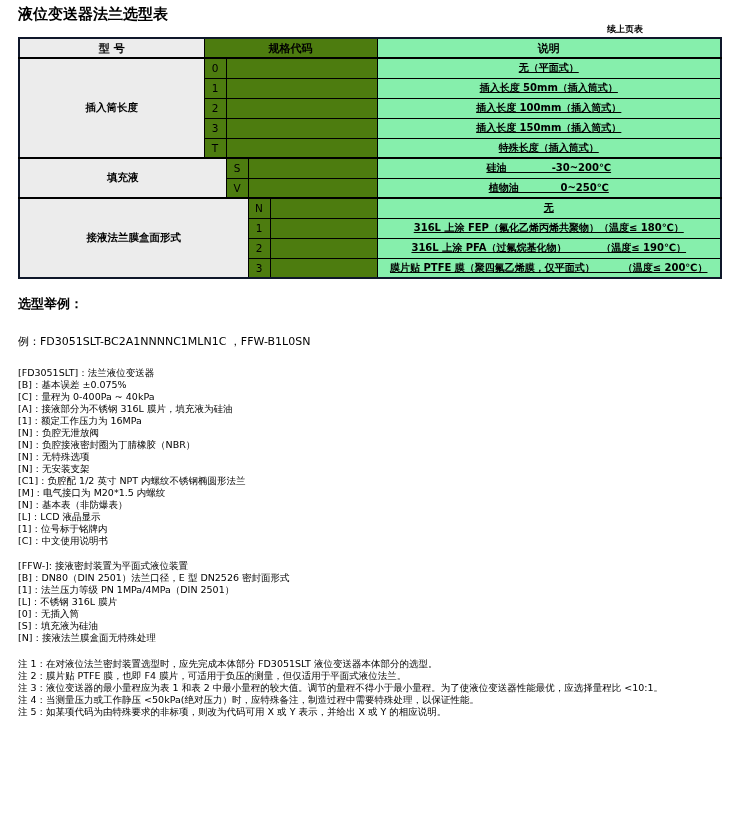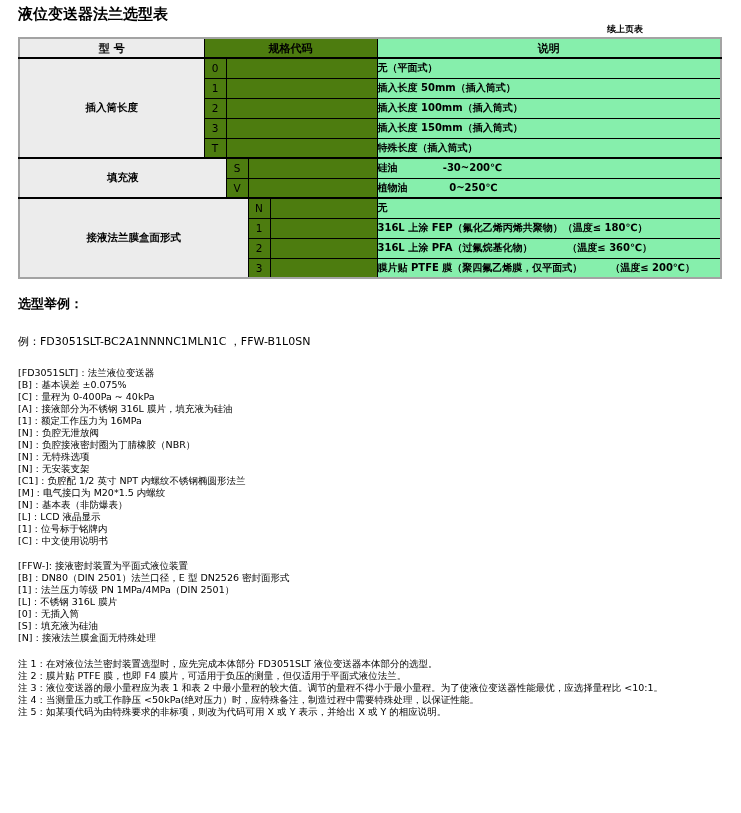--- a/index.html
+++ b/index.html
@@ -10,33 +10,33 @@
     font-family: "DejaVu Sans", "Liberation Sans", sans-serif;
   }
   .page { position: relative; padding: 4px 19px 0 18px; width: 662px; }
 
   .title { font-size: 15px; font-weight: bold; line-height: 20px; }
   .continued { text-align: right; font-size: 9px; font-weight: bold; line-height: 11px; }
 
   table.sel-table {
     border-collapse: collapse; table-layout: fixed;
     width: 702px; margin-top: 2px;
-    border: 2px solid #a3a3a3;
+    border: 2px solid #0f172a;
   }
   table.sel-table th, table.sel-table td {
     border: 1px solid #000; padding: 0; height: 20px; overflow: hidden;
   }
   tr.group-start > td { border-top: 2px solid #000; }
   th.model-h, td.model { background: #ececec; }
   th.code-h, td.code, td.filler { background: #4d7c0f; }
   th.desc-h, td.desc { background: #86efac; }
   th { font-size: 11px; font-weight: bold; text-align: center; }
   td.model { font-size: 10.5px; font-weight: bold; text-align: center; }
   td.code  { font-size: 10.5px; font-weight: normal; text-align: center; }
-  td.desc  { font-size: 10px; font-weight: bold; text-align: left; padding-left: 5px; white-space: pre; }
+  td.desc  { font-size: 10px; font-weight: bold; text-align: center; padding-left: 5px; white-space: pre; text-decoration: underline; }
 
   .h2 { font-size: 13px; font-weight: bold; margin-top: 16px; line-height: 17px; }
   .example-line { font-size: 11px; margin-top: 23px; line-height: 14px; }
   .code-list { margin-top: 18px; }
   .code-list.ffw { margin-top: 13px; }
   .code-list .line { font-size: 9.5px; line-height: 12px; white-space: pre; }
   .notes { margin-top: 14px; }
   .notes .line { font-size: 9.5px; line-height: 12px; white-space: pre; }
 </style>
 </head>
@@ -111,21 +111,21 @@
         <td class="desc">无</td>
       </tr>
       <tr>
         <td class="code">1</td>
         <td class="filler"></td>
         <td class="desc">316L 上涂 FEP（氟化乙烯丙烯共聚物）（温度≤ 180℃）</td>
       </tr>
       <tr>
         <td class="code">2</td>
         <td class="filler"></td>
-        <td class="desc">316L 上涂 PFA（过氟烷基化物）          （温度≤ 360℃）</td>
+        <td class="desc">316L 上涂 PFA（过氟烷基化物）          （温度≤ 190℃）</td>
       </tr>
       <tr>
         <td class="code">3</td>
         <td class="filler"></td>
         <td class="desc">膜片贴 PTFE 膜（聚四氟乙烯膜，仅平面式）        （温度≤ 200℃）</td>
       </tr>
     </tbody>
   </table>
 
   <div class="h2">选型举例：</div>

